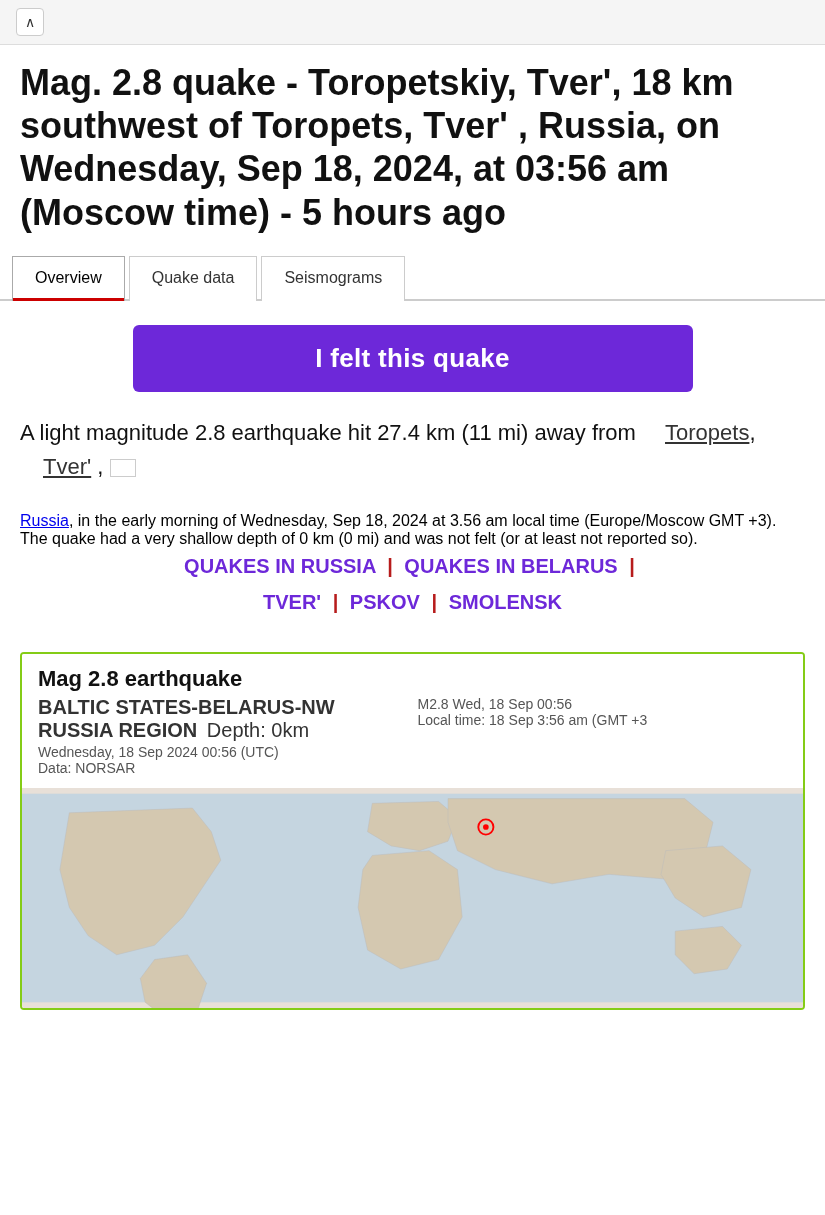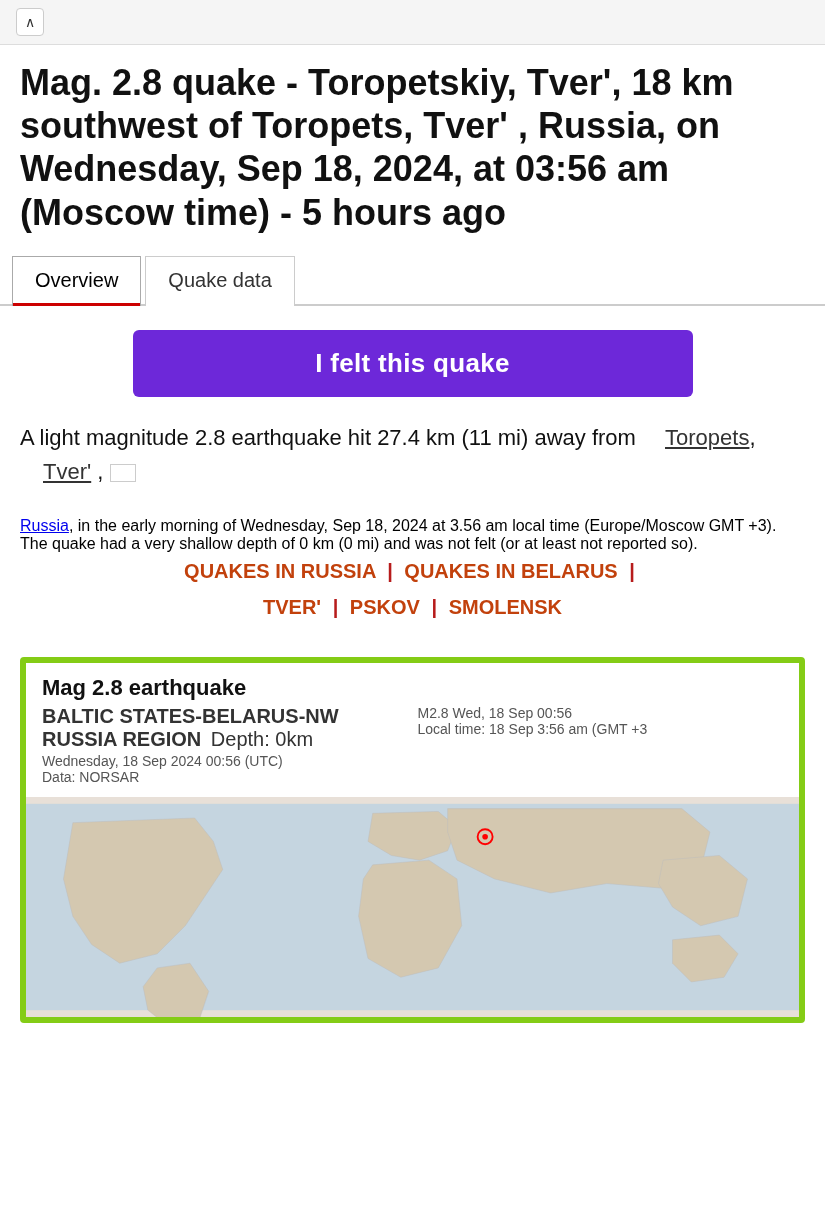--- a/index.html
+++ b/index.html
@@ -45,21 +45,21 @@
 
     .tabs-container {
       display: flex;
       border-bottom: 2px solid #ccc;
       padding: 0 12px;
       gap: 0;
     }
 
     .tab {
       padding: 12px 22px;
-      font-size: 20px;
+      font-size: 16px;
       color: #333;
       cursor: pointer;
       border: 1px solid #ccc;
       border-bottom: none;
       background: #fff;
       margin-right: 4px;
       position: relative;
       top: 2px;
     }
 
@@ -127,31 +127,31 @@
 
     .links-section {
       text-align: center;
       margin-bottom: 28px;
       font-size: 20px;
       font-weight: bold;
       line-height: 1.8;
     }
 
     .links-section a {
-      color: #c2410c;
+      color: #6d28d9;
       text-decoration: none;
     }
 
     .links-section .separator {
       color: #b71c1c;
       margin: 0 6px;
     }
 
     .map-card {
-      border: 6px solid #84cc16;
+      border: 2px solid #84cc16;
       border-radius: 4px;
       overflow: hidden;
       margin-top: 32px;
     }
 
     .map-card-header {
       padding: 12px 16px;
       background: #fff;
     }
 
@@ -210,20 +210,23 @@
 </div>
 
 <h1 class="page-title">Mag. 2.8 quake - Toropetskiy, Tver', 18 km southwest of Toropets, Tver' , Russia, on Wednesday, Sep 18, 2024, at 03:56 am (Moscow time) - 5 hours ago</h1>
 
 <div class="tabs-container">
   <div class="tab active">
     <span>Overview</span>
   </div>
   <div class="tab">
     <span>Quake data</span>
+  </div>
+  <div class="tab">
+    <span>Seismograms</span>
   </div>
 </div>
 
 <div class="content-area">
 
   <button class="felt-button">I felt this quake</button>
 
   <p class="description-text">
     <span>A light magnitude 2.8 earthquake hit 27.4 km (11 mi) away from </span><a href="#">Toropets</a>,
     <a href="#">Tver'</a> ,

